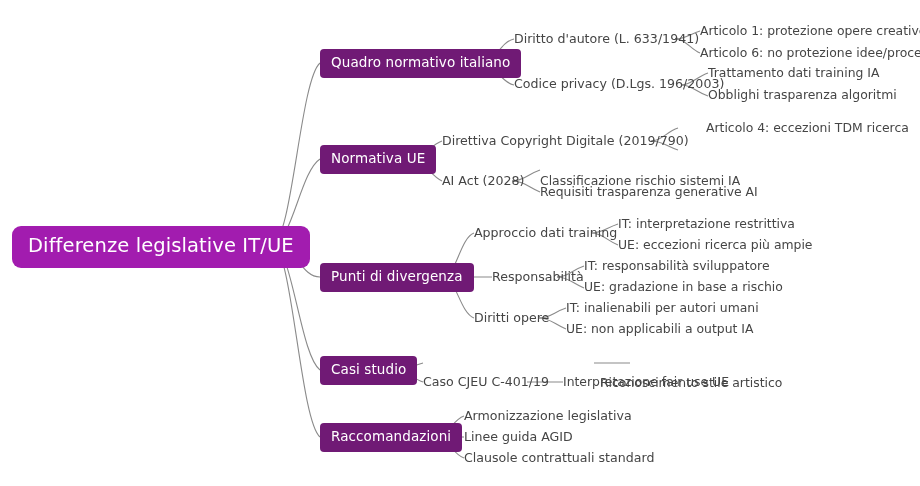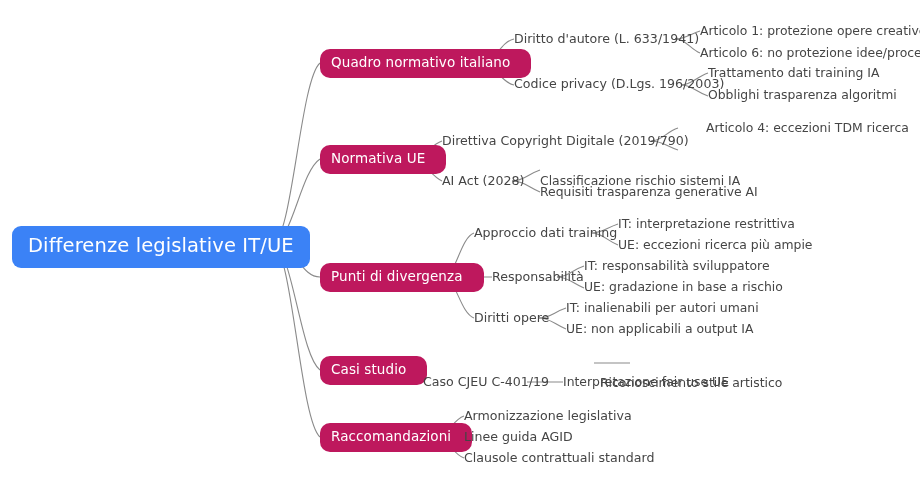--- a/index.html
+++ b/index.html
@@ -35,34 +35,34 @@
     stroke-width: 1.1;
   }
   .node {
     position: absolute;
     box-sizing: border-box;
     white-space: nowrap;
     line-height: 1;
   }
   
   .node.root {
-    background: #3b82f6;
+    background: #a21caf;
     color: #ffffff;
     border-radius: 9px;
     font-size: 19.5px;
     padding: 10px 16px 12px 16px;
     letter-spacing: 0.1px;
   }
   
   .node.lvl1 {
-    background: #be185d;
+    background: #701a75;
     color: #ffffff;
-    border-radius: 10px;
+    border-radius: 4px;
     font-size: 13.5px;
-    padding: 7px 21px 8px 11px;
+    padding: 7px 11px 8px 11px;
     letter-spacing: 0.1px;
   }
   
   .node.plain {
     color: #454545;
     font-size: 12.4px;
     background: transparent;
   }
   .node.plain.lvl2 {
     font-size: 12.6px;

